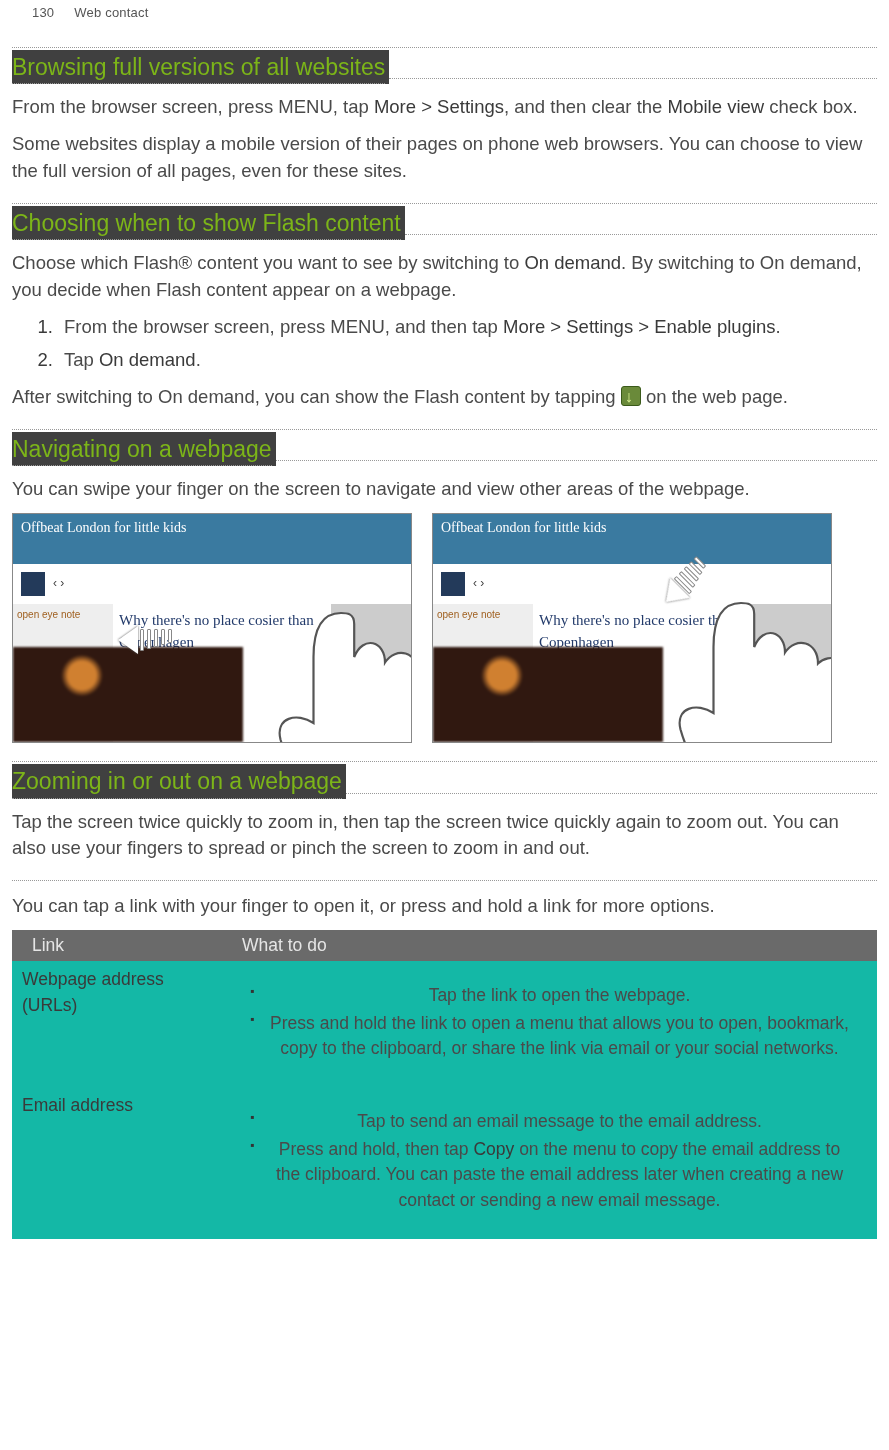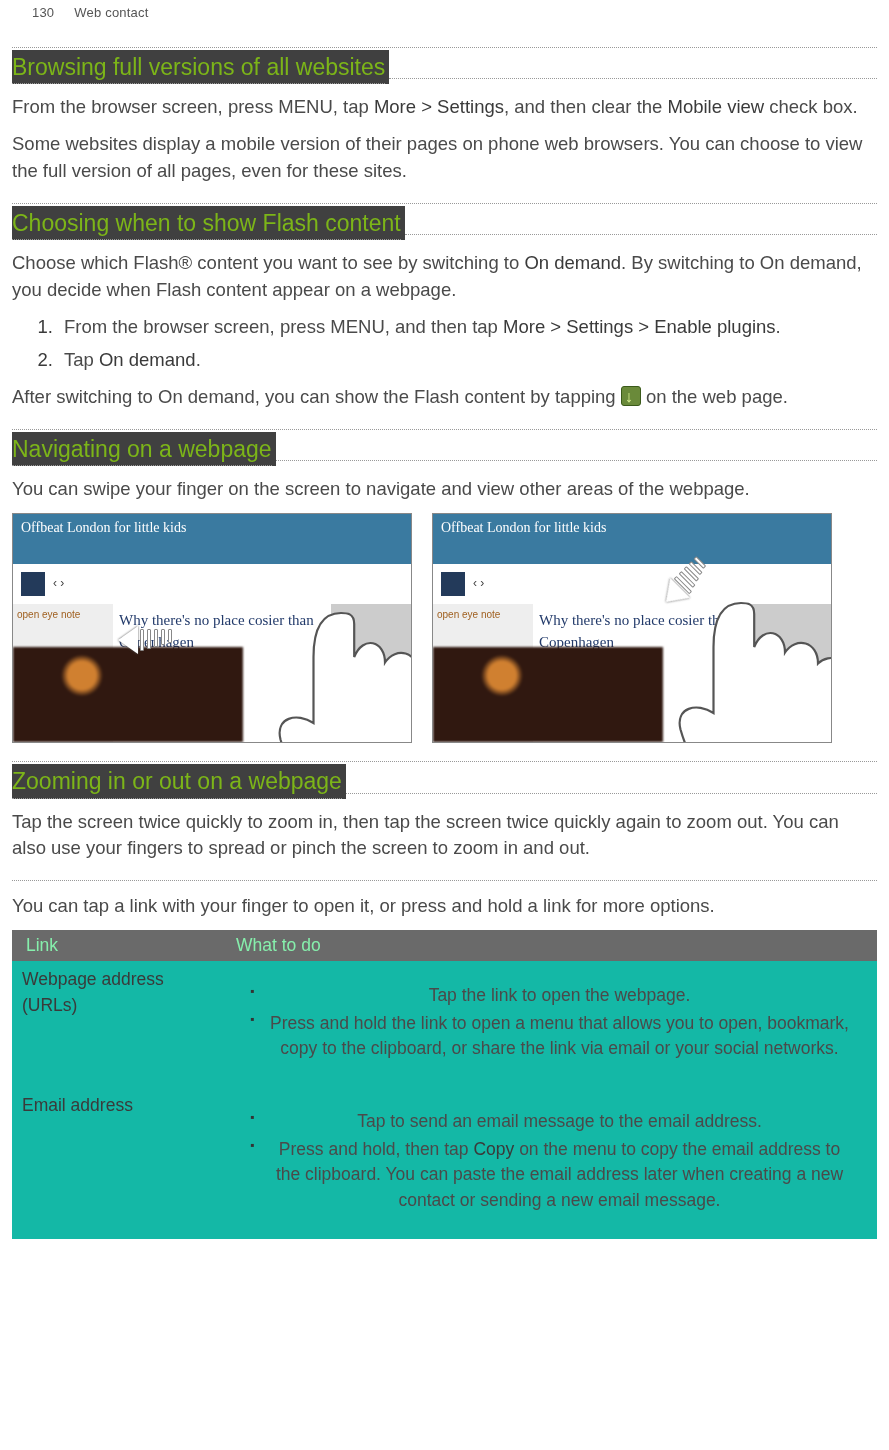--- a/index.html
+++ b/index.html
@@ -146,24 +146,24 @@
   .gest-arrow .bars span:nth-child(5){height:14px;}
 
   table.link-table {
     width: 100%;
     border-collapse: collapse;
     margin-top: 10px;
     font-size: 17.5px;
   }
   table.link-table th {
     background: #6a6a6a;
-    color: #86efac;
+    color: #e5e5e5;
     font-weight: 400;
     text-align: left;
-    padding: 3px 14px;
+    padding: 3px 20px;
   }
   table.link-table th:first-child { width: 210px; }
   table.link-table td {
     padding: 6px 10px 10px 10px;
     vertical-align: top;
   }
   table.link-table tr.row-a td { background: #14b8a6; }
   table.link-table tr.row-b td { background: #14b8a6; }
   table.link-table td:first-child { font-weight: 500; color:#3a3a3a; }
   ul.cell-list { list-style: none; margin:16px; padding:0;text-align:center; }

